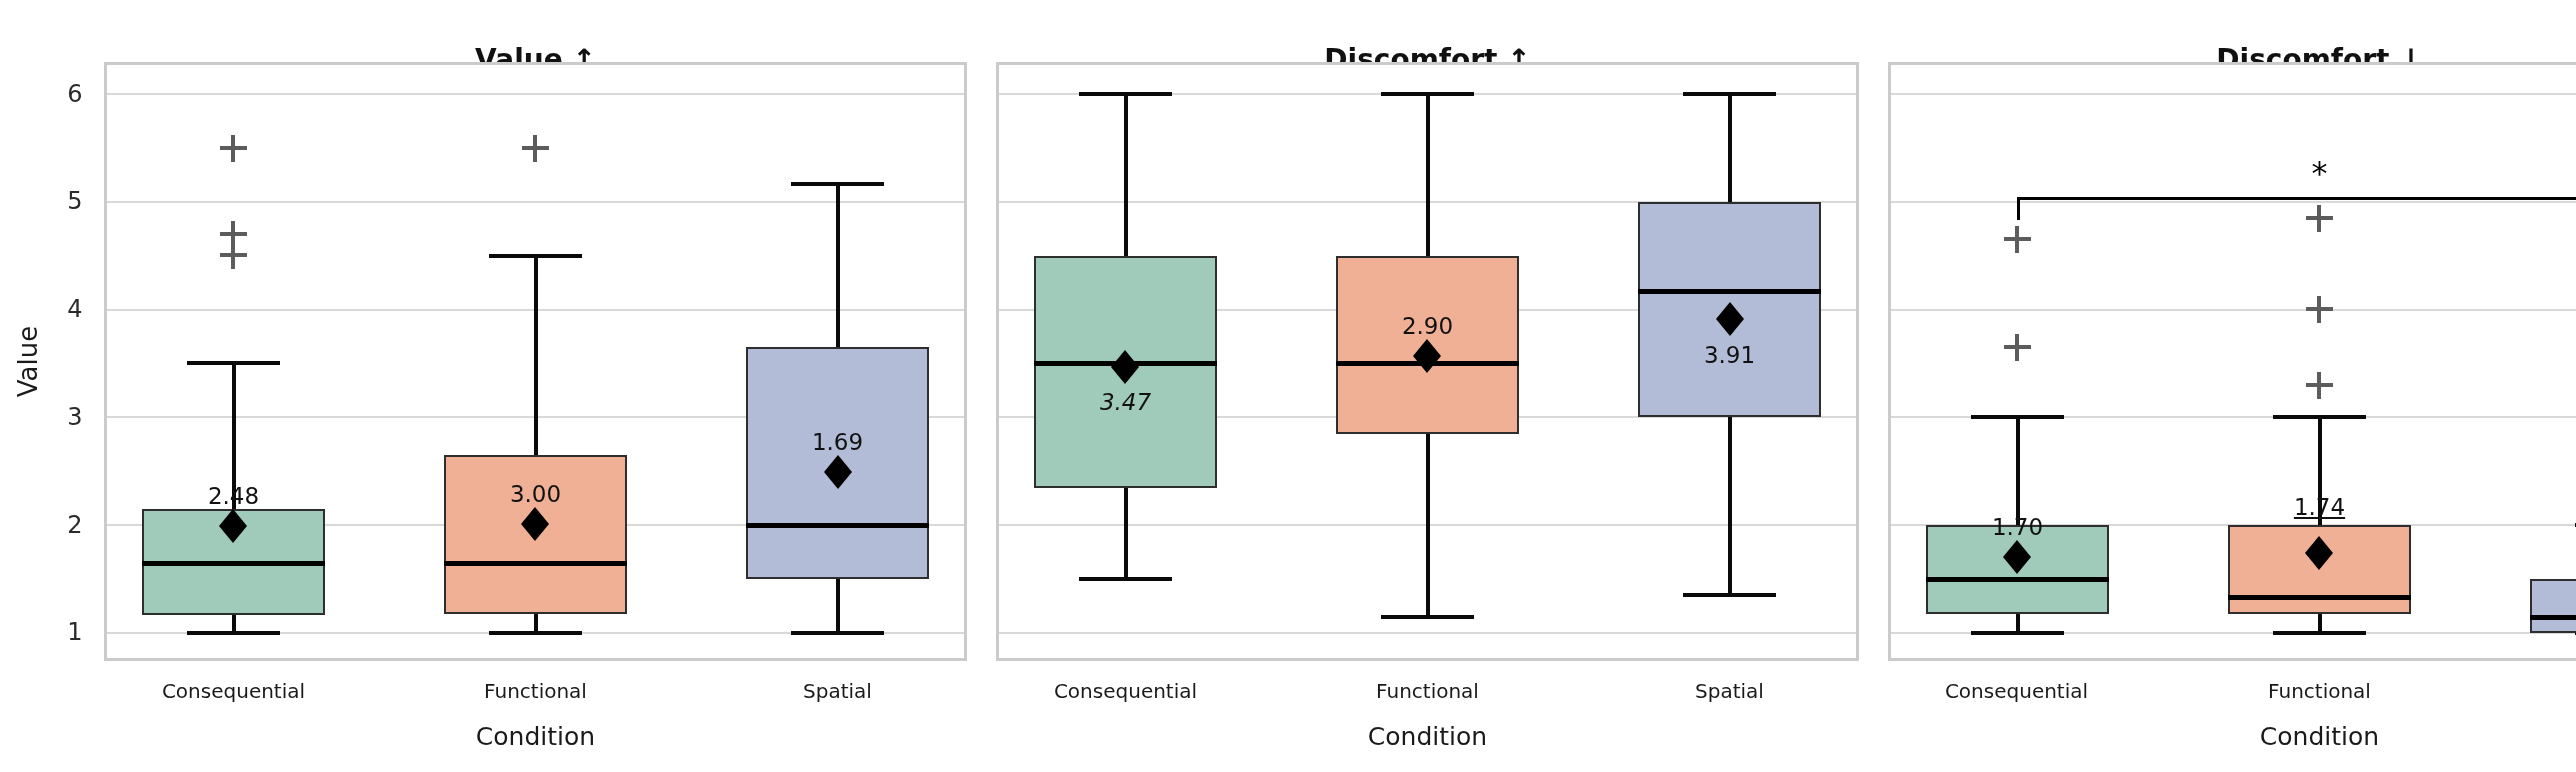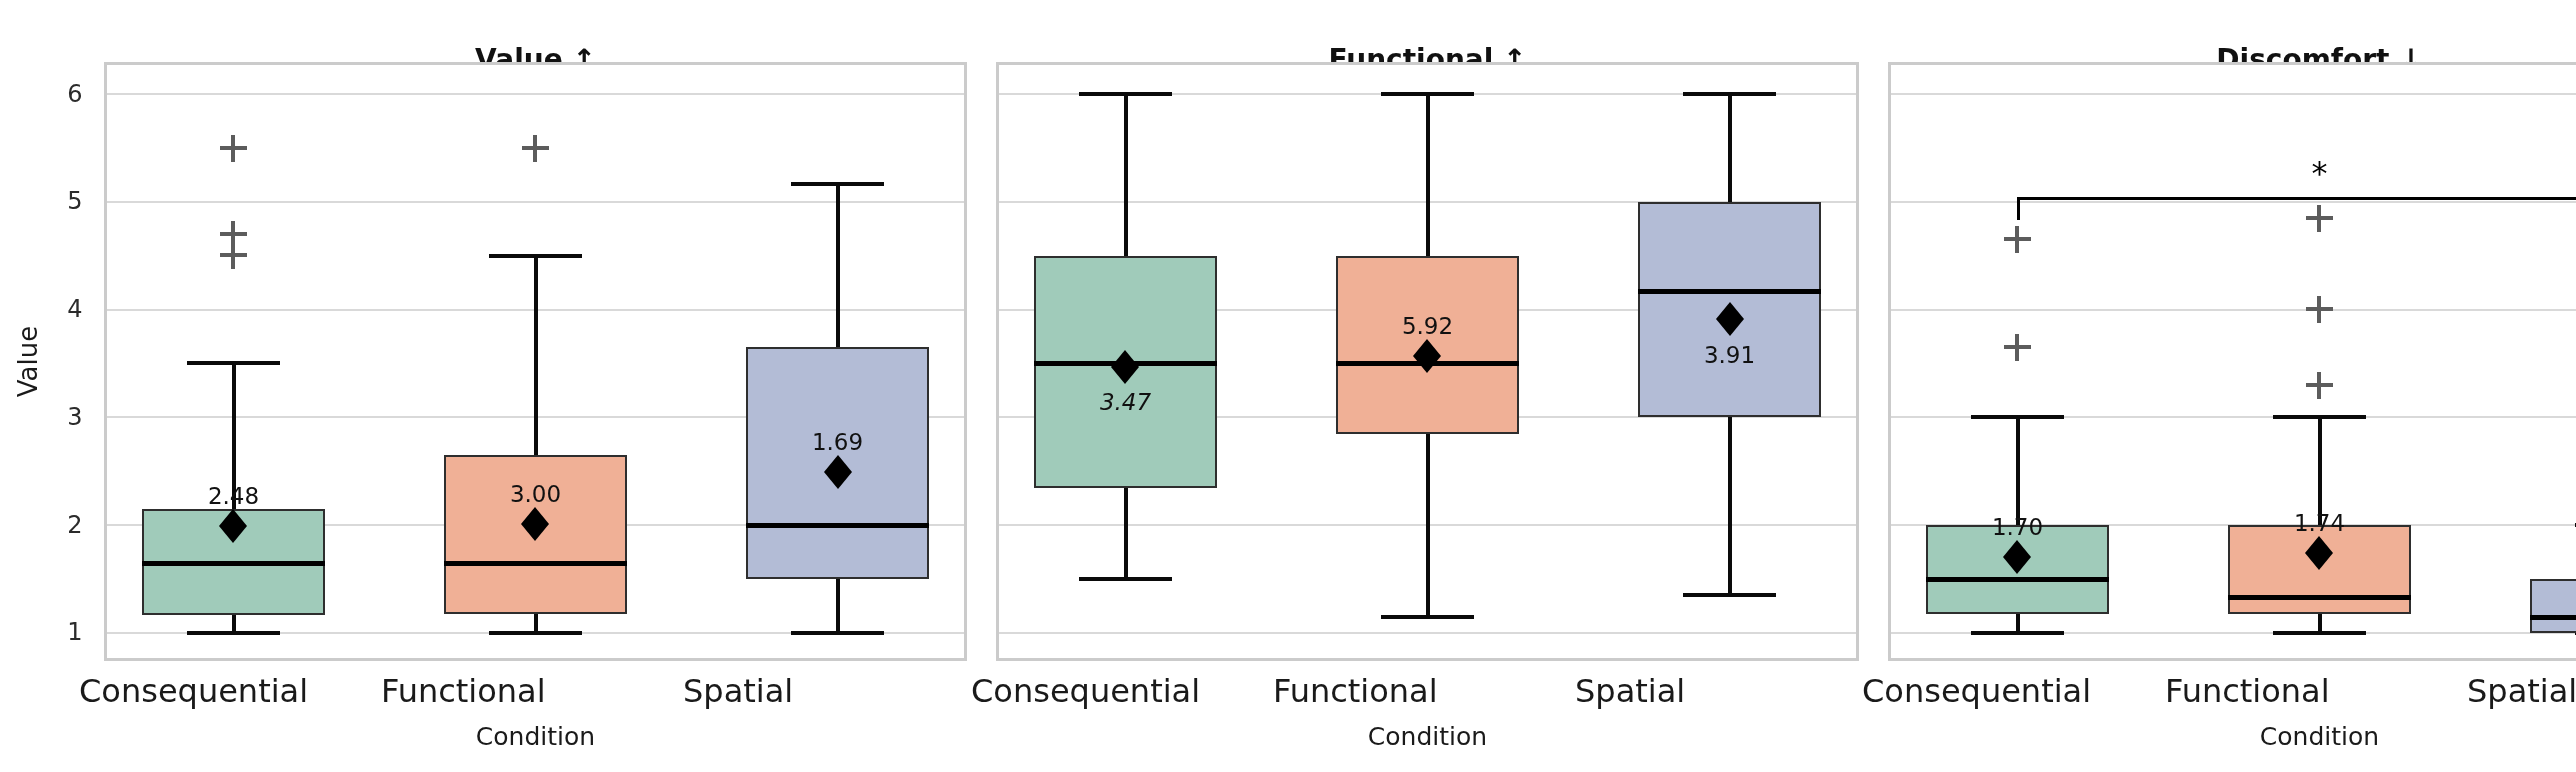--- a/index.html
+++ b/index.html
@@ -5,22 +5,22 @@
   html,body { margin:0; padding:0; background:#ffffff; }
   body { width:2782px; height:773px; font-family:"DejaVu Sans", sans-serif; }
   #figure { position:relative; width:2782px; height:773px; background:#ffffff; overflow:hidden; }
   .panel-title { position:absolute; top:18.5px; height:36px; line-height:36px;
                  text-align:center; font-size:28px; font-weight:bold; color:#111111; }
   .axes { position:absolute; top:62px; height:599px; width:863px;
           border:3.1px solid #cbcbcb; box-sizing:border-box; background:#ffffff; }
   .gridline { position:absolute; height:2.1px; background:#d9d9d9; }
   .ytick { position:absolute; width:67px; height:33px; line-height:33px; text-align:right;
            font-size:24px; color:#2b2b2b; }
-  .xtick { position:absolute; width:309px; height:33px; line-height:33px; text-align:left;
-           font-size:32px; color:#1a1a1a; top:675px; }
+  .xtick { position:absolute; width:309px; height:33px; line-height:33px; text-align:center;
+           font-size:20px; color:#1a1a1a; top:675px; }
   .xlabel { position:absolute; width:863px; height:33px; line-height:33px; text-align:center;
             font-size:25px; color:#1a1a1a; top:720px; }
   .ylabel { position:absolute; left:-54px; top:345px; width:165px; height:33px; line-height:33px;
             text-align:center; font-size:26px; color:#1a1a1a; transform:rotate(-90deg); }
   .whisker { position:absolute; width:3.6px; background:#0a0a0a; }
   .cap { position:absolute; width:93px; height:4.1px; background:#0a0a0a; }
   .box { position:absolute; width:183px; border:2.6px solid #2e2e2e; box-sizing:border-box; }
   .median { position:absolute; width:183px; height:4.6px; background:#000000; }
   .meanmark { position:absolute; width:28px; height:34px; background:#000000;
               clip-path:polygon(50% 0, 100% 50%, 50% 100%, 0 50%); }
@@ -88,21 +88,21 @@
         <div class="cap" style="left: 684px; top: 566px;"></div>
         <div class="box" style="left: 639px; top: 282px; height: 232px; background: rgb(179, 188, 214);"></div>
         <div class="median" style="left: 639px; top: 458px;"></div>
         <div class="meanmark" style="left: 717px; top: 390px;"></div>
         <div class="meanlabel" style="left: 653px; top: 363px;">1.69</div>
       </div>
     <div class="xlabel" style="left: 104px;">Condition</div>
   </section>
 
   <section class="panel">
-    <h2 class="panel-title" style="left: 996px; width: 863px;">Functional ↑</h2>
+    <h2 class="panel-title" style="left: 996px; width: 863px;">Discomfort ↑</h2>
     <div class="axes" style="left: 996px;">
         <div class="gridline" style="left: 0px; width: 857px; top: 567px;"></div>
         <div class="gridline" style="left: 0px; width: 857px; top: 459px;"></div>
         <div class="gridline" style="left: 0px; width: 857px; top: 351px;"></div>
         <div class="gridline" style="left: 0px; width: 857px; top: 244px;"></div>
         <div class="gridline" style="left: 0px; width: 857px; top: 136px;"></div>
         <div class="gridline" style="left: 0px; width: 857px; top: 28px;"></div>
         <div class="whisker" style="left: 125px; top: 29px; height: 162px;"></div>
         <div class="whisker" style="left: 125px; top: 422px; height: 92px;"></div>
         <div class="cap" style="left: 80px; top: 27px;"></div>
@@ -111,21 +111,21 @@
         <div class="median" style="left: 35px; top: 296px;"></div>
         <div class="meanmark" style="left: 112px; top: 285px;"></div>
         <div class="meanlabel" style="left: 49px; top: 323px; font-style: italic;">3.47</div>
         <div class="whisker" style="left: 427px; top: 29px; height: 162px;"></div>
         <div class="whisker" style="left: 427px; top: 369px; height: 183px;"></div>
         <div class="cap" style="left: 382px; top: 27px;"></div>
         <div class="cap" style="left: 382px; top: 550px;"></div>
         <div class="box" style="left: 337px; top: 191px; height: 178px; background: rgb(240, 176, 150);"></div>
         <div class="median" style="left: 337px; top: 296px;"></div>
         <div class="meanmark" style="left: 414px; top: 274px;"></div>
-        <div class="meanlabel" style="left: 351px; top: 247px;">5.92</div>
+        <div class="meanlabel" style="left: 351px; top: 247px;">2.90</div>
         <div class="whisker" style="left: 729px; top: 29px; height: 108px;"></div>
         <div class="whisker" style="left: 729px; top: 352px; height: 178px;"></div>
         <div class="cap" style="left: 684px; top: 27px;"></div>
         <div class="cap" style="left: 684px; top: 528px;"></div>
         <div class="box" style="left: 639px; top: 137px; height: 215px; background: rgb(179, 188, 214);"></div>
         <div class="median" style="left: 639px; top: 224px;"></div>
         <div class="meanmark" style="left: 717px; top: 237px;"></div>
         <div class="meanlabel" style="left: 653px; top: 276px;">3.91</div>
       </div>
     <div class="xlabel" style="left: 996px;">Condition</div>
@@ -156,21 +156,21 @@
           <div class="fh"></div>
           <div class="fv"></div>
         </div>
         <div class="whisker" style="left: 427px; top: 352px; height: 108px;"></div>
         <div class="whisker" style="left: 427px; top: 549px; height: 18.3px;"></div>
         <div class="cap" style="left: 382px; top: 350px;"></div>
         <div class="cap" style="left: 382px; top: 566px;"></div>
         <div class="box" style="left: 337px; top: 460px; height: 89px; background: rgb(240, 176, 150);"></div>
         <div class="median" style="left: 337px; top: 530px;"></div>
         <div class="meanmark" style="left: 414px; top: 471px;"></div>
-        <div class="meanlabel" style="left: 351px; top: 444px;">1.74</div>
+        <div class="meanlabel" style="left: 351px; top: 428px; text-decoration: underline;">1.74</div>
         <div class="flier" style="left: 415px; top: 307px;">
           <div class="fh"></div>
           <div class="fv"></div>
         </div>
         <div class="flier" style="left: 415px; top: 231px;">
           <div class="fh"></div>
           <div class="fv"></div>
         </div>
         <div class="flier" style="left: 415px; top: 140px;">
           <div class="fh"></div>

